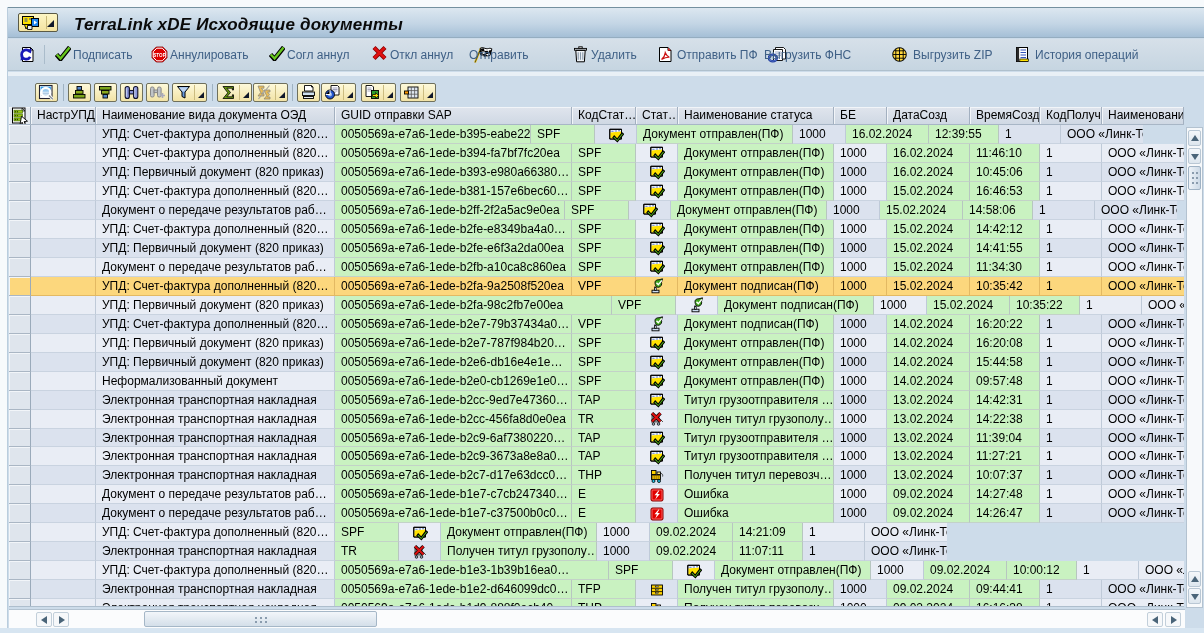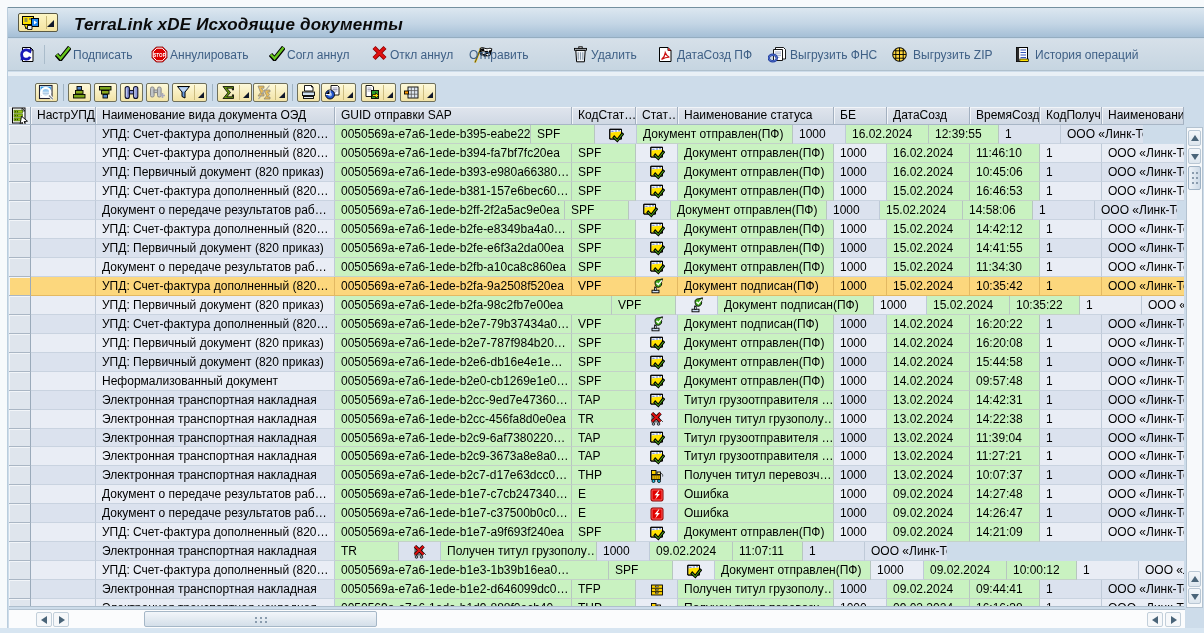--- a/index.html
+++ b/index.html
@@ -121,31 +121,31 @@
           <path d="M2.8 4.4h9.4l-.8 11.4H3.6z" fill="#eef2f6" stroke="#000" stroke-width="1"></path>
           <path d="M5.2 6.2v7.6M7.5 6.2v7.6M9.8 6.2v7.6" stroke="#8899aa" stroke-width="1.1"></path>
         </svg></div>
       <div class="tl" style="left:583px">Удалить</div>
       <div class="ti" style="left:649px"><svg width="16" height="17" viewBox="0 0 16 17">
           <path d="M2.5 1.5h8.5L14 4.5v11H2.5z" fill="#fff" stroke="#000" stroke-width="1"></path>
           <path d="M11 1.5V4.5h3" fill="none" stroke="#000" stroke-width="1"></path>
           <path d="M11 1.8l2.8 2.8-2.8.1z" fill="#dd2222"></path>
           <path d="M4.5 13.5c1.5-1 3.5-4.5 3.8-6.8.8 1.8 2.3 3.8 4 4.6-2.2-.2-4.8.6-7.8 2.2z" fill="none" stroke="#cc1111" stroke-width="1.2"></path>
         </svg></div>
-      <div class="tl" style="left:669px">ДатаСозд ПФ</div>
+      <div class="tl" style="left:669px">Отправить ПФ</div>
       <div class="ti" style="left:760px"><svg width="19" height="17" viewBox="0 0 19 17">
           <path d="M7.5 1.5h8l2 2v9.5H7.5z" fill="#fff" stroke="#000" stroke-width="0.9"></path>
           <path d="M5.5 3.5h9v11h-9z" fill="#fff" stroke="#000" stroke-width="0.9"></path>
           <g stroke="#8899bb" stroke-width="0.8">
             <path d="M7 6h6M7 7.8h6M7 9.6h6M7 11.4h4.5"></path>
           </g>
           <ellipse cx="4.8" cy="12" rx="4" ry="3.2" fill="none" stroke="#1e3a9e" stroke-width="2.4"></ellipse>
           <ellipse cx="4.8" cy="12" rx="4" ry="3.2" fill="none" stroke="#6080d0" stroke-width="0.8"></ellipse>
         </svg></div>
-      <div class="tl" style="left:782px">Выгрузить ФНС</div>
+      <div class="tl" style="left:756px">Выгрузить ФНС</div>
       <div class="ti" style="left:883px"><svg width="17" height="17" viewBox="0 0 17 17">
           <circle cx="8.5" cy="8.5" r="6.8" fill="#ffd83e" stroke="#000" stroke-width="1"></circle>
           <path d="M2 8.5h13M3.2 4.8h10.6M3.2 12.2h10.6M8.5 1.7v13.6M4.8 2.8v11.4M12.2 2.8v11.4" stroke="#000" stroke-width="0.9" fill="none"></path>
         </svg></div>
       <div class="tl" style="left:905px">Выгрузить ZIP</div>
       <div class="ti" style="left:1006px"><svg width="16" height="17" viewBox="0 0 16 17">
           <rect x="2.5" y="1.5" width="11" height="14" fill="#fff" stroke="#000" stroke-width="1"></rect>
           <rect x="2.5" y="1.5" width="2.6" height="14" fill="#2a2a2a"></rect>
           <g stroke="#3355bb" stroke-width="1.1">
             <path d="M6.5 4h5.5M6.5 6.5h5.5M6.5 9h5.5M6.5 11.5h5.5"></path>
@@ -748,21 +748,20 @@
           <div class="c" style="width:53px">1000</div>
           <div class="c g" style="width:83px">09.02.2024</div>
           <div class="c g" style="width:70px">14:26:47</div>
           <div class="c" style="width:62px">1</div>
           <div class="c nb" style="width:82px">ООО «Линк-Технолоджи»</div>
         </div>
 <div class="r re">
           <div class="c s" style="width:22px"></div>
           <div class="c" style="width:65px"></div>
           <div class="c" style="width:239px">УПД: Счет-фактура дополненный (820…</div>
-          <div class="c g" style="width:237px">0050569a-e7a6-1ede-b1e7-a9f693f240ea</div>
           <div class="c g" style="width:64px">SPF</div>
           <div class="c i" style="width:42px"><svg width="16" height="16" viewBox="0 0 16 16">
               <path d="M1.8 2.3h11.7v9.7H1.8z" fill="#fff" stroke="#000" stroke-width="1"></path>
               <path d="M2.3 5.6l10.7-1.2v7.1H2.3z" fill="#ffe200"></path>
               <path d="M1.8 2.3h11.7v9.7H1.8z" fill="none" stroke="#000" stroke-width="1"></path>
               <g stroke="#5577cc" stroke-width="1.1">
                 <path d="M3.3 4.2h2.3M6.7 4h2.3M10.1 3.8h2"></path>
               </g>
               <path d="M6.2 8.8l3 3.4 4.8-6.3 1.6 1.3-6.2 7.6-4.5-4.2z" fill="#58c51a" stroke="#000" stroke-width="1.1"></path>
             </svg></div>

